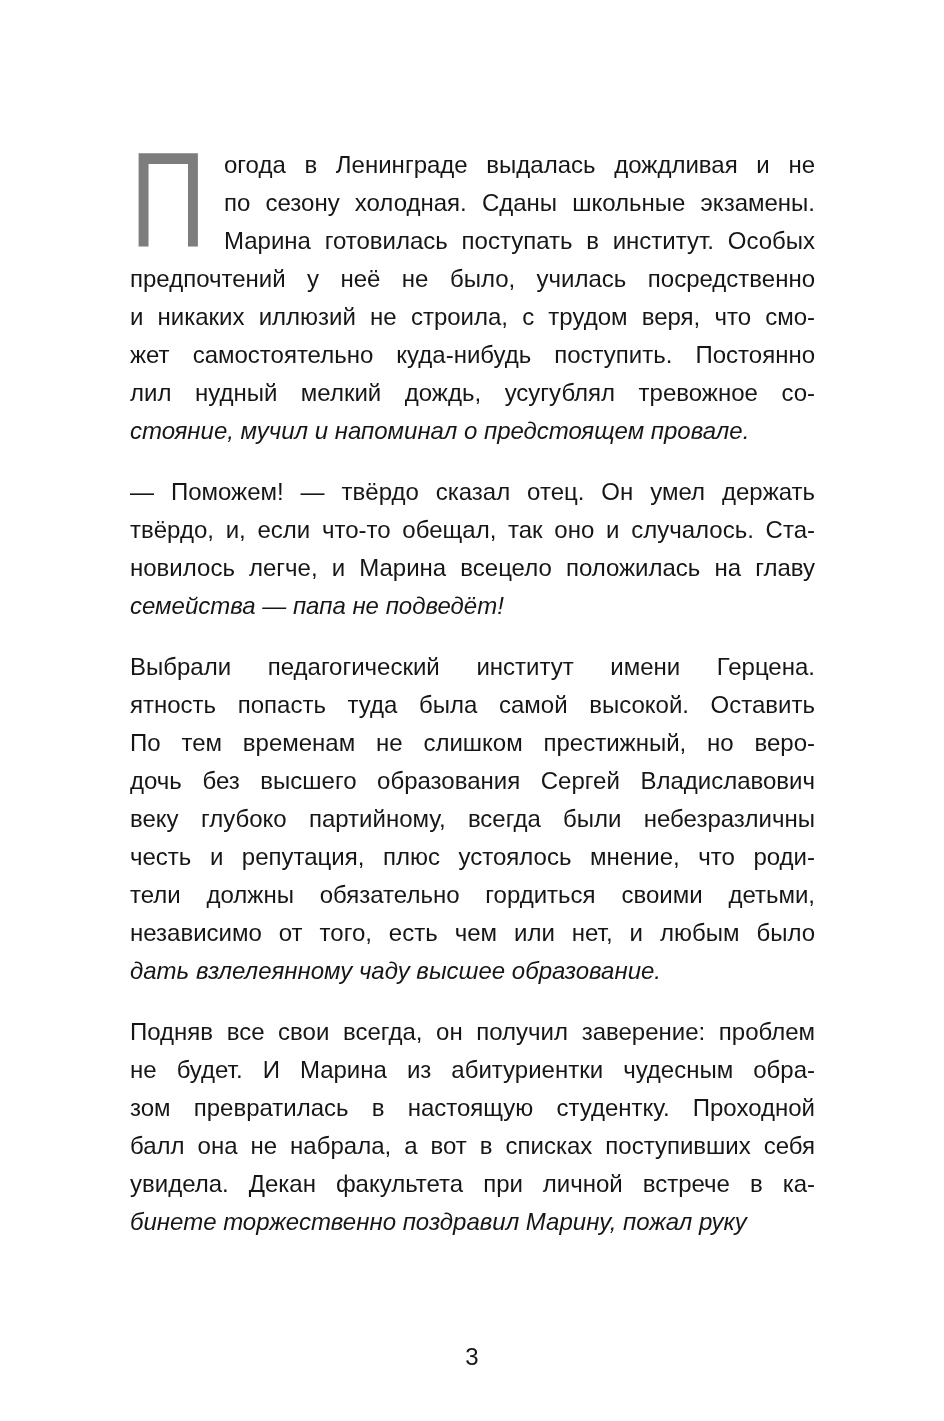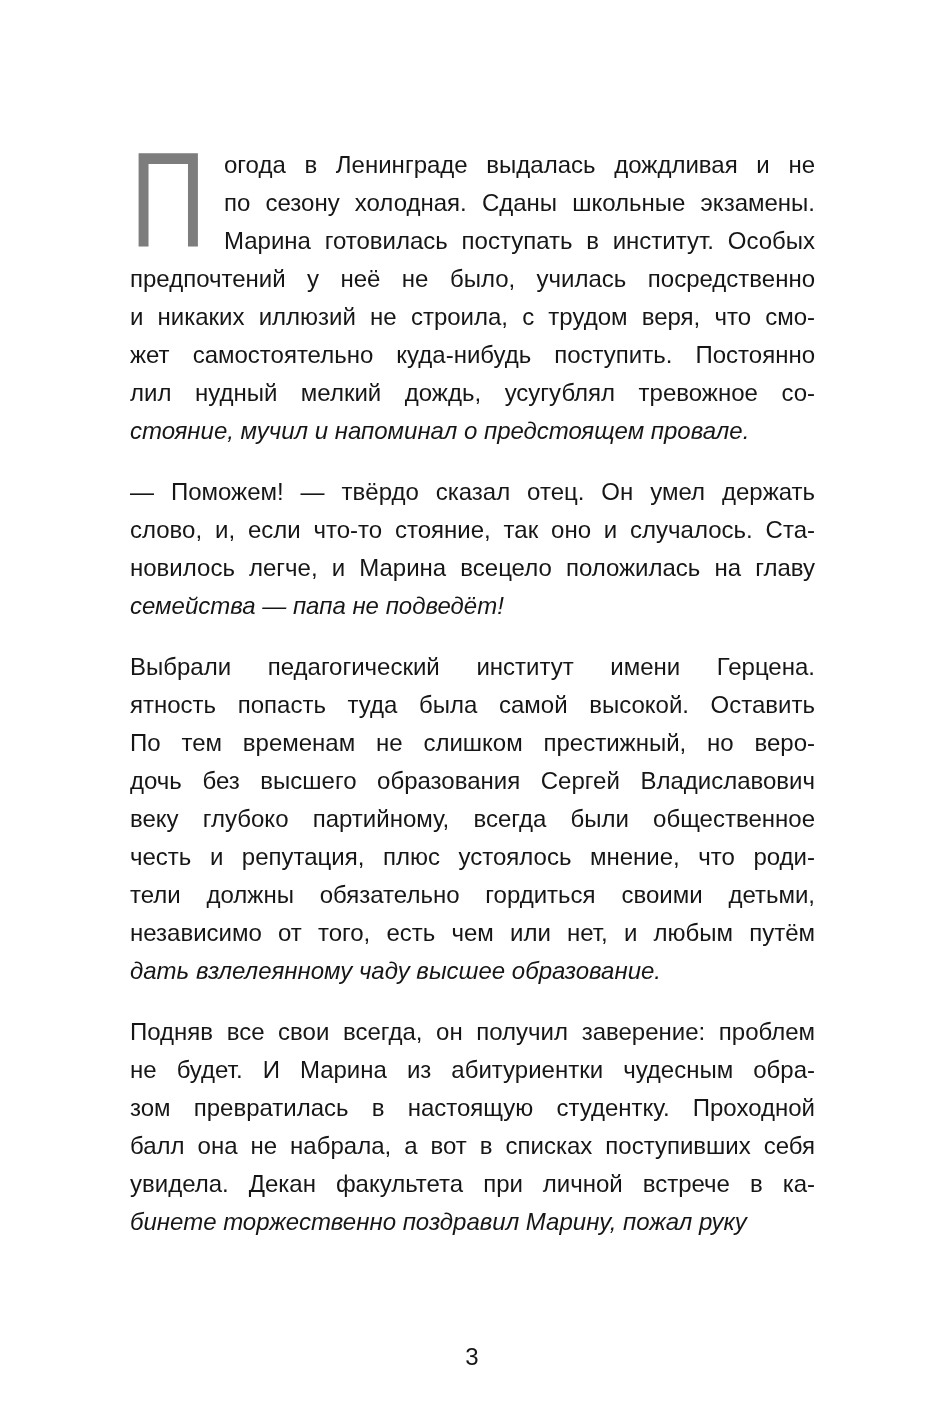--- a/index.html
+++ b/index.html
@@ -85,33 +85,33 @@
         <div class="line">по сезону холодная. Сданы школьные экзамены.</div>
         <div class="line">Марина готовилась поступать в институт. Особых</div>
         <div class="line">предпочтений у неё не было, училась посредственно</div>
         <div class="line">и никаких иллюзий не строила, с трудом веря, что смо-</div>
         <div class="line">жет самостоятельно куда-нибудь поступить. Постоянно</div>
         <div class="line">лил нудный мелкий дождь, усугублял тревожное со-</div>
         <div class="line last">стояние, мучил и напоминал о предстоящем провале.</div>
       </div>
       <div class="paragraph">
         <div class="line">— Поможем! — твёрдо сказал отец. Он умел держать</div>
-        <div class="line">слово, и, если что-то стояние, так оно и случалось. Ста-</div>
+        <div class="line">твёрдо, и, если что-то обещал, так оно и случалось. Ста-</div>
         <div class="line">новилось легче, и Марина всецело положилась на главу</div>
         <div class="line last">семейства — папа не подведёт!</div>
       </div>
       <div class="paragraph">
         <div class="line">Выбрали педагогический институт имени Герцена.</div>
         <div class="line">ятность попасть туда была самой высокой. Оставить</div>
         <div class="line">По тем временам не слишком престижный, но веро-</div>
         <div class="line">дочь без высшего образования Сергей Владиславович</div>
-        <div class="line">веку глубоко партийному, всегда были общественное</div>
+        <div class="line">веку глубоко партийному, всегда были небезразличны</div>
         <div class="line">честь и репутация, плюс устоялось мнение, что роди-</div>
         <div class="line">тели должны обязательно гордиться своими детьми,</div>
-        <div class="line">независимо от того, есть чем или нет, и любым путём</div>
+        <div class="line">независимо от того, есть чем или нет, и любым было</div>
         <div class="line last">дать взлелеянному чаду высшее образование.</div>
       </div>
       <div class="paragraph">
         <div class="line">Подняв все свои всегда, он получил заверение: проблем</div>
         <div class="line">не будет. И Марина из абитуриентки чудесным обра-</div>
         <div class="line">зом превратилась в настоящую студентку. Проходной</div>
         <div class="line">балл она не набрала, а вот в списках поступивших себя</div>
         <div class="line">увидела. Декан факультета при личной встрече в ка-</div>
         <div class="line last">бинете торжественно поздравил Марину, пожал руку</div>
       </div>

